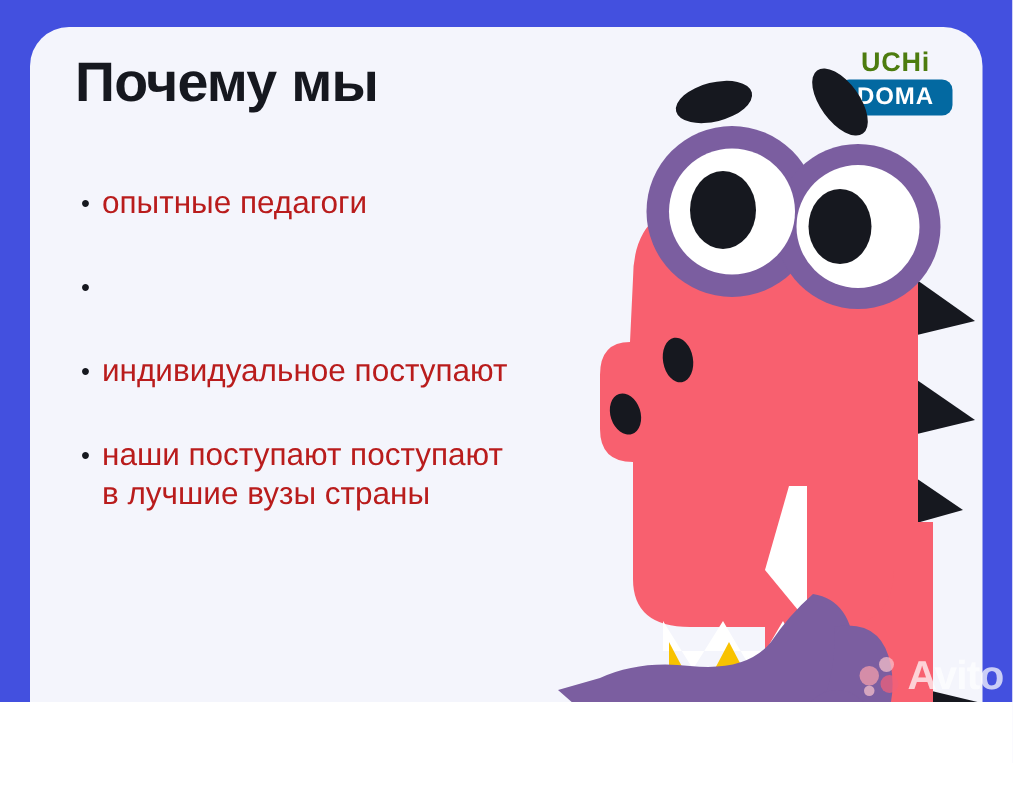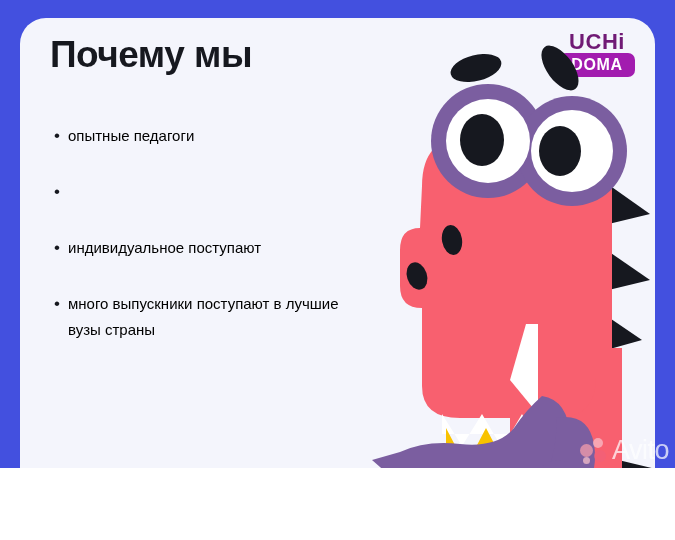--- a/index.html
+++ b/index.html
@@ -36,29 +36,29 @@
     white-space: nowrap;
   }
   #logo {
     position: absolute;
     right: 20px;
     top: 14px;
     width: 76px;
     text-align: center;
   }
   #logo-top {
-    font-size: 22px;
-    font-weight: bold;
-    color: #701a75;
+    font-size: 18px;
+    font-weight: bold;
+    color: #4d7c0f;
     letter-spacing: 0.5px;
     line-height: 19px;
   }
   #logo-bottom {
     margin-top: 2px;
-    background: #a21caf;
+    background: #0369a1;
     color: #ffffff;
     border-radius: 7px;
     font-size: 16px;
     font-weight: bold;
     letter-spacing: 0.6px;
     line-height: 21px;
     padding: 1px 0 2px 0;
   }
   #bullets {
     position: absolute;
@@ -73,23 +73,23 @@
   }
   .bullet-dot {
     width: 14px;
     flex: 0 0 14px;
     color: #16181F;
     font-size: 17px;
     line-height: 26px;
     text-align: left;
   }
   .bullet-text {
-    font-size: 15px;
+    font-size: 21px;
     line-height: 26px;
-    color: #000000;
+    color: #b91c1c;
   }
   #mascot {
     position: absolute;
     left: 340px;
     top: 0px;
     width: 300px;
     height: 500px;
   }
   #watermark {
     position: absolute;
@@ -105,21 +105,21 @@
     height: 28px;
     margin-right: 2px;
   }
   #wm-dots i {
     position: absolute;
     border-radius: 50%;
     display: block;
   }
   #wm-text {
     font-size: 27px;
-    font-weight: normal;
+    font-weight: bold;
     color: #ffffff;
     letter-spacing: -0.5px;
     line-height: 28px;
   }
 </style>
 </head>
 <body>
 
 <div id="stage">
 
@@ -139,21 +139,21 @@
       </div>
       <div class="bullet">
         <span class="bullet-dot">•</span>
       </div>
       <div class="bullet">
         <span class="bullet-dot">•</span>
         <span class="bullet-text">индивидуальное поступают</span>
       </div>
       <div class="bullet">
         <span class="bullet-dot">•</span>
-        <span class="bullet-text">много выпускники поступают в лучшие вузы страны</span>
+        <span class="bullet-text">наши поступают поступают в лучшие вузы страны</span>
       </div>
     </div>
 
     <svg id="mascot" viewBox="0 0 300 500">
 
       <g>
         <polygon points="232,155 290,196 232,210" fill="#16181F"></polygon>
         <polygon points="232,222 290,262 232,276" fill="#16181F"></polygon>
         <polygon points="232,288 282,322 232,336" fill="#16181F"></polygon>
         <polygon points="250,440 300,452 268,486" fill="#16181F"></polygon>

